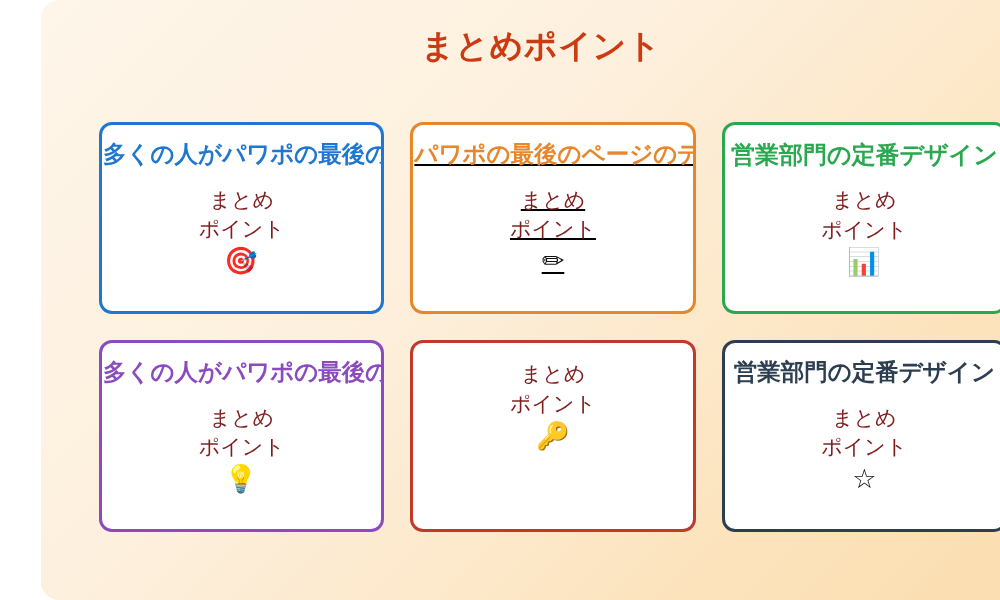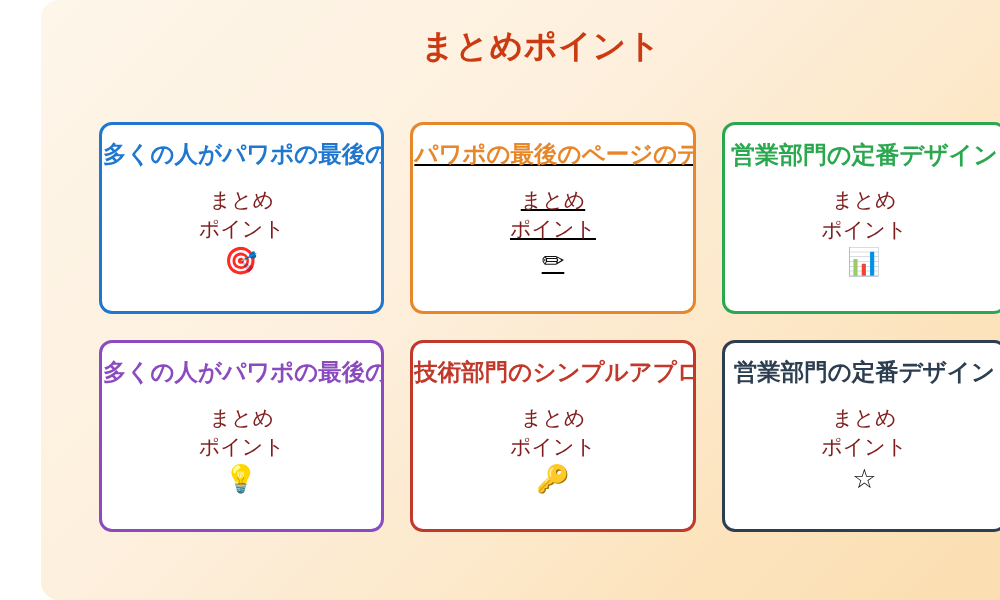--- a/index.html
+++ b/index.html
@@ -130,21 +130,20 @@
     </div>
 
     <div class="card" style="border-color: rgb(139, 75, 191);">
       <div class="card-title" style="color: rgb(139, 75, 191); font-size: 23.5px;">多くの人がパワポの最後の</div>
       <div class="card-body">まとめ
 ポイント</div>
       <div class="card-icon">💡</div>
     </div>
 
     <div class="card" style="border-color: rgb(192, 57, 43);">
-      <div class="card-title" style="color: rgb(192, 57, 43); font-size: 23.5px;">技術部門のシンプルアプロ</div>
       <div class="card-body">まとめ
 ポイント</div>
       <div class="card-icon">🔑</div>
     </div>
 
     <div class="card" style="border-color: rgb(44, 62, 80);">
       <div class="card-title" style="color: rgb(44, 62, 80); font-size: 23.5px;">営業部門の定番デザイン</div>
       <div class="card-body">まとめ
 ポイント</div>
       <div class="card-icon">☆</div>

